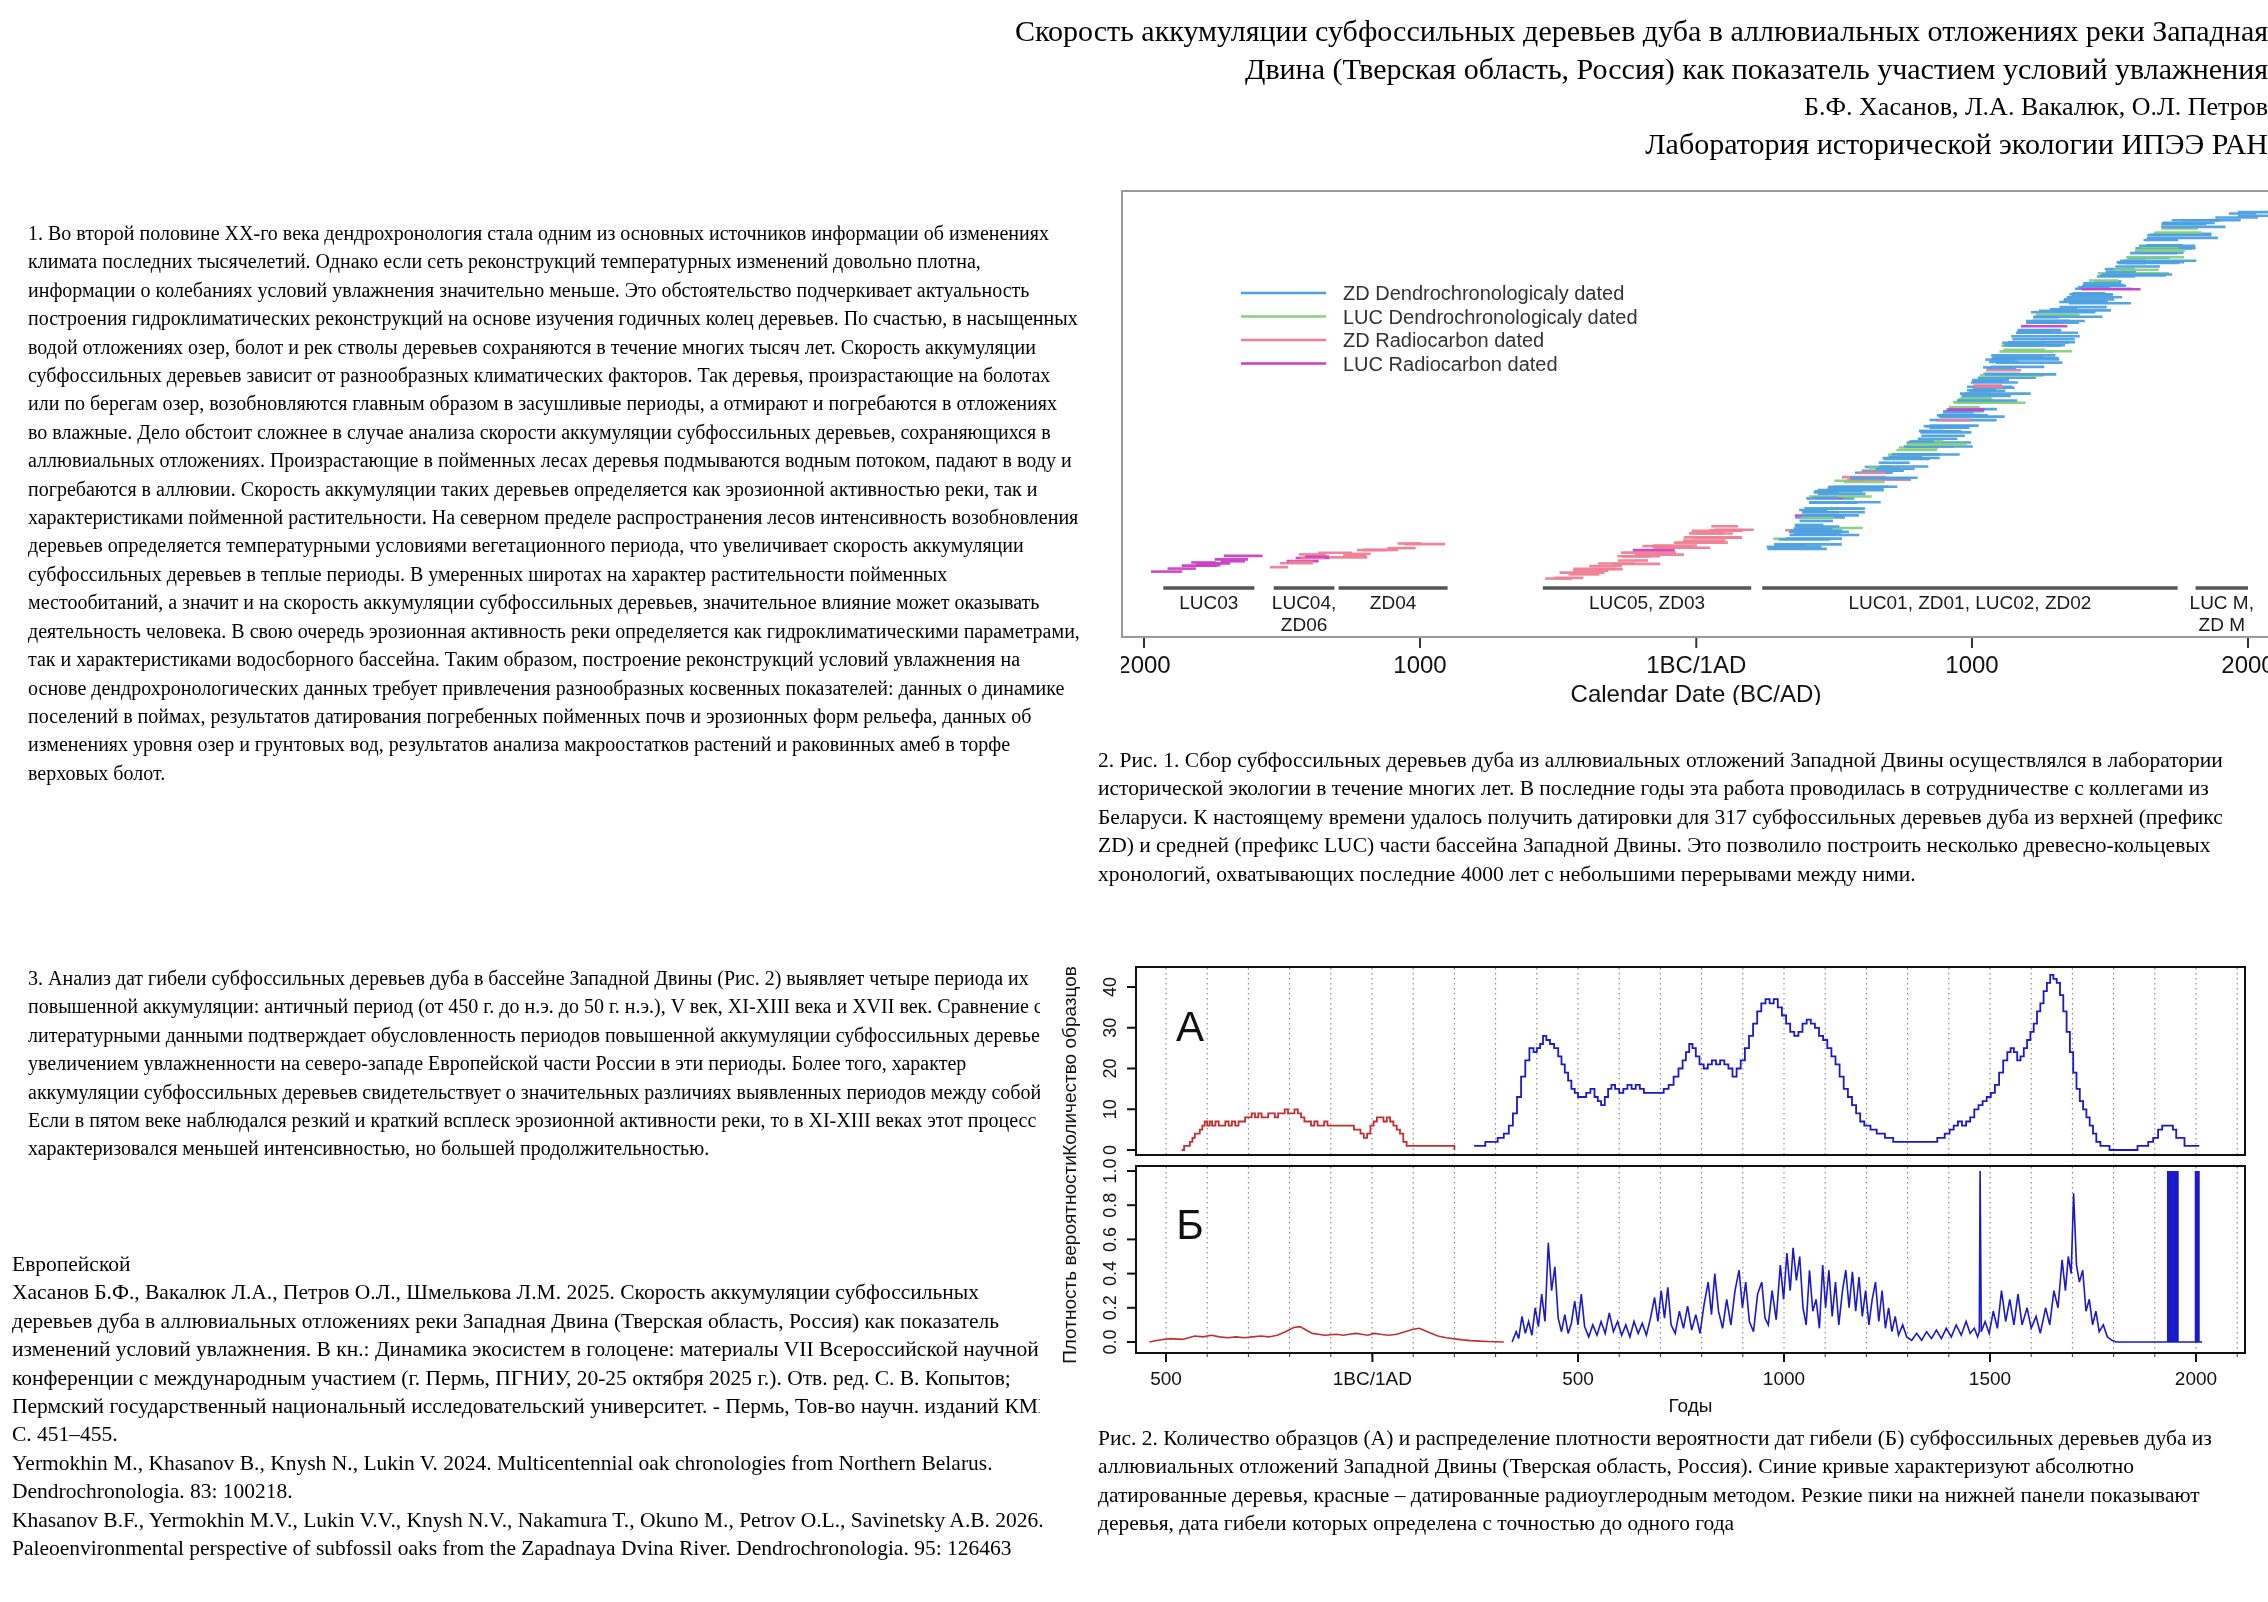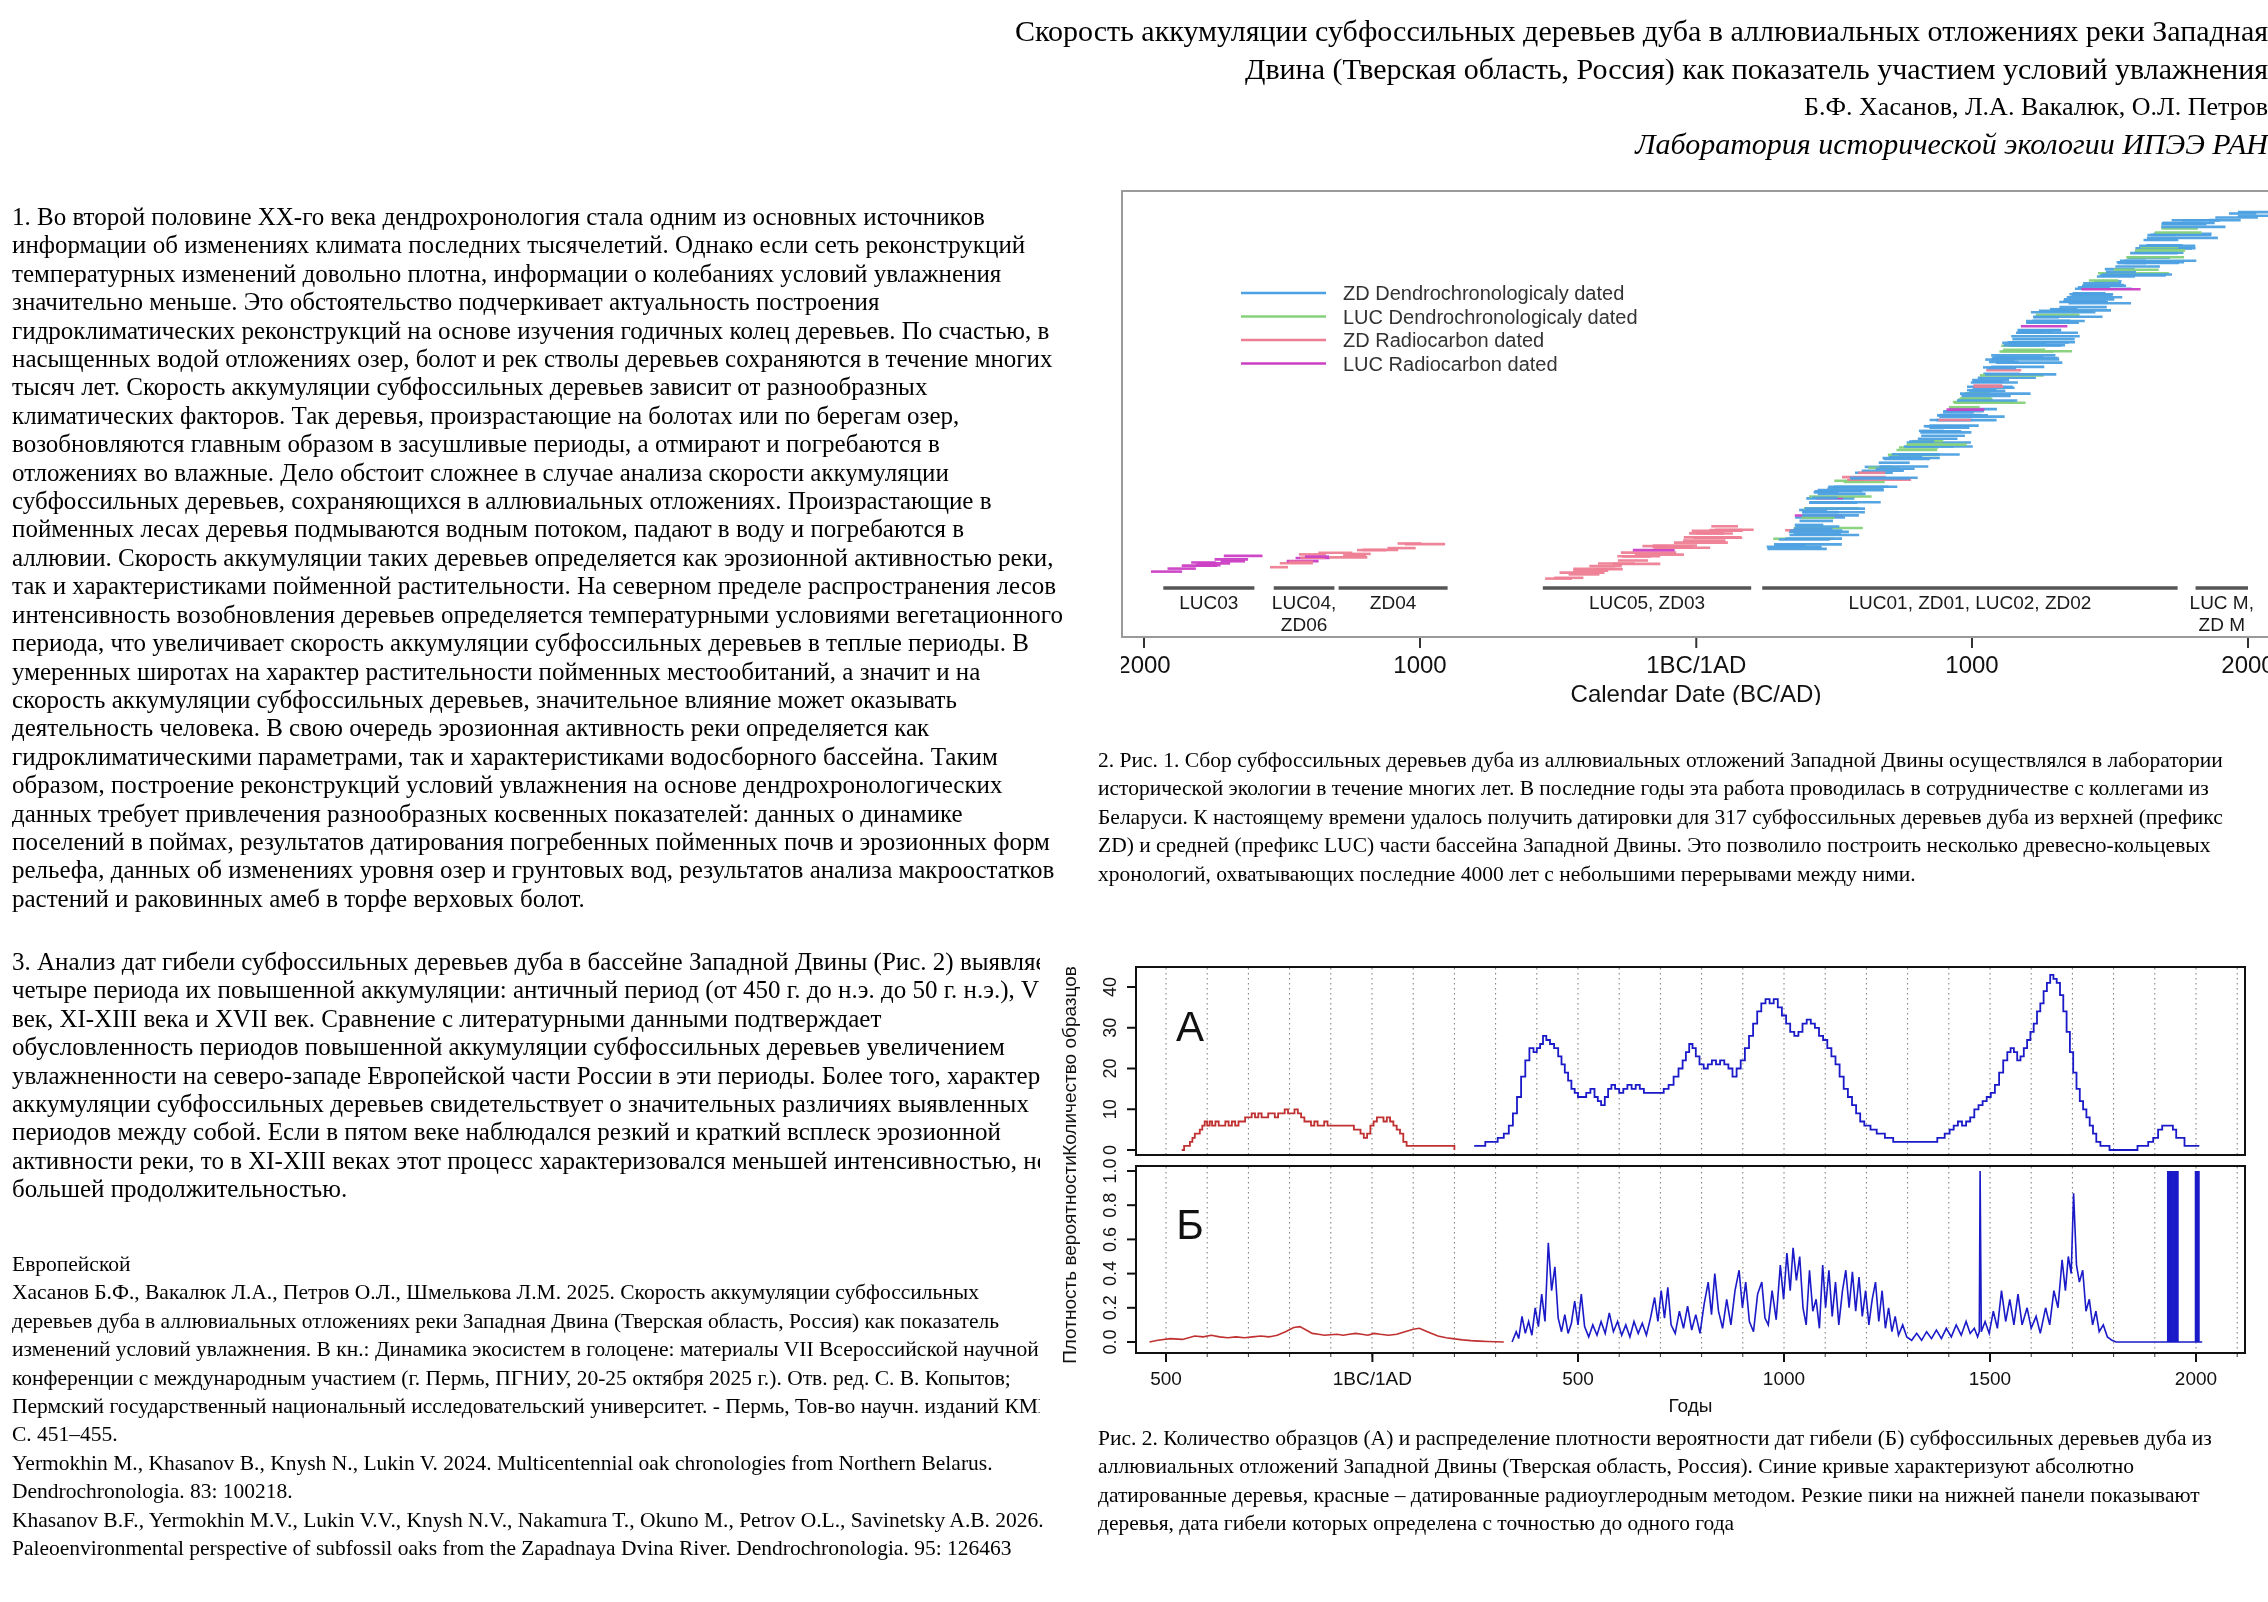--- a/index.html
+++ b/index.html
@@ -2,22 +2,22 @@
 <html><head>
 <meta charset="utf-8">
 <style>
   html,body{margin:0;padding:0;}
   body{width:2268px;height:1602px;position:relative;background:#ffffff;color:#000;
        font-family:"Liberation Serif","DejaVu Serif",serif;overflow:hidden;}
   .abs{position:absolute;}
   .title-block{top:12px;left:0;width:100%;text-align:right;}
   .title{font-size:30px;line-height:38px;}
   .authors{font-size:26px;line-height:38px;}
-  .affiliation{font-size:30px;line-height:36px;font-style:italic;}
-  .body-text{font-size:25px;line-height:28.4px;margin:0;}
+  .affiliation{font-size:30px;line-height:36px;}
+  .body-text{font-size:20px;line-height:28.4px;margin:16px;}
   .col{left:12px;width:1052px;}
   .caption{font-size:21.5px;line-height:28.4px;margin:0;}
   .pub-line{font-size:21.5px;line-height:28.4px;}
   .fig-wrap{background:#fff;}
   svg text{font-family:"Liberation Sans","DejaVu Sans",sans-serif;}
 </style>
 </head>
 <body>
 
 <header class="abs title-block">

